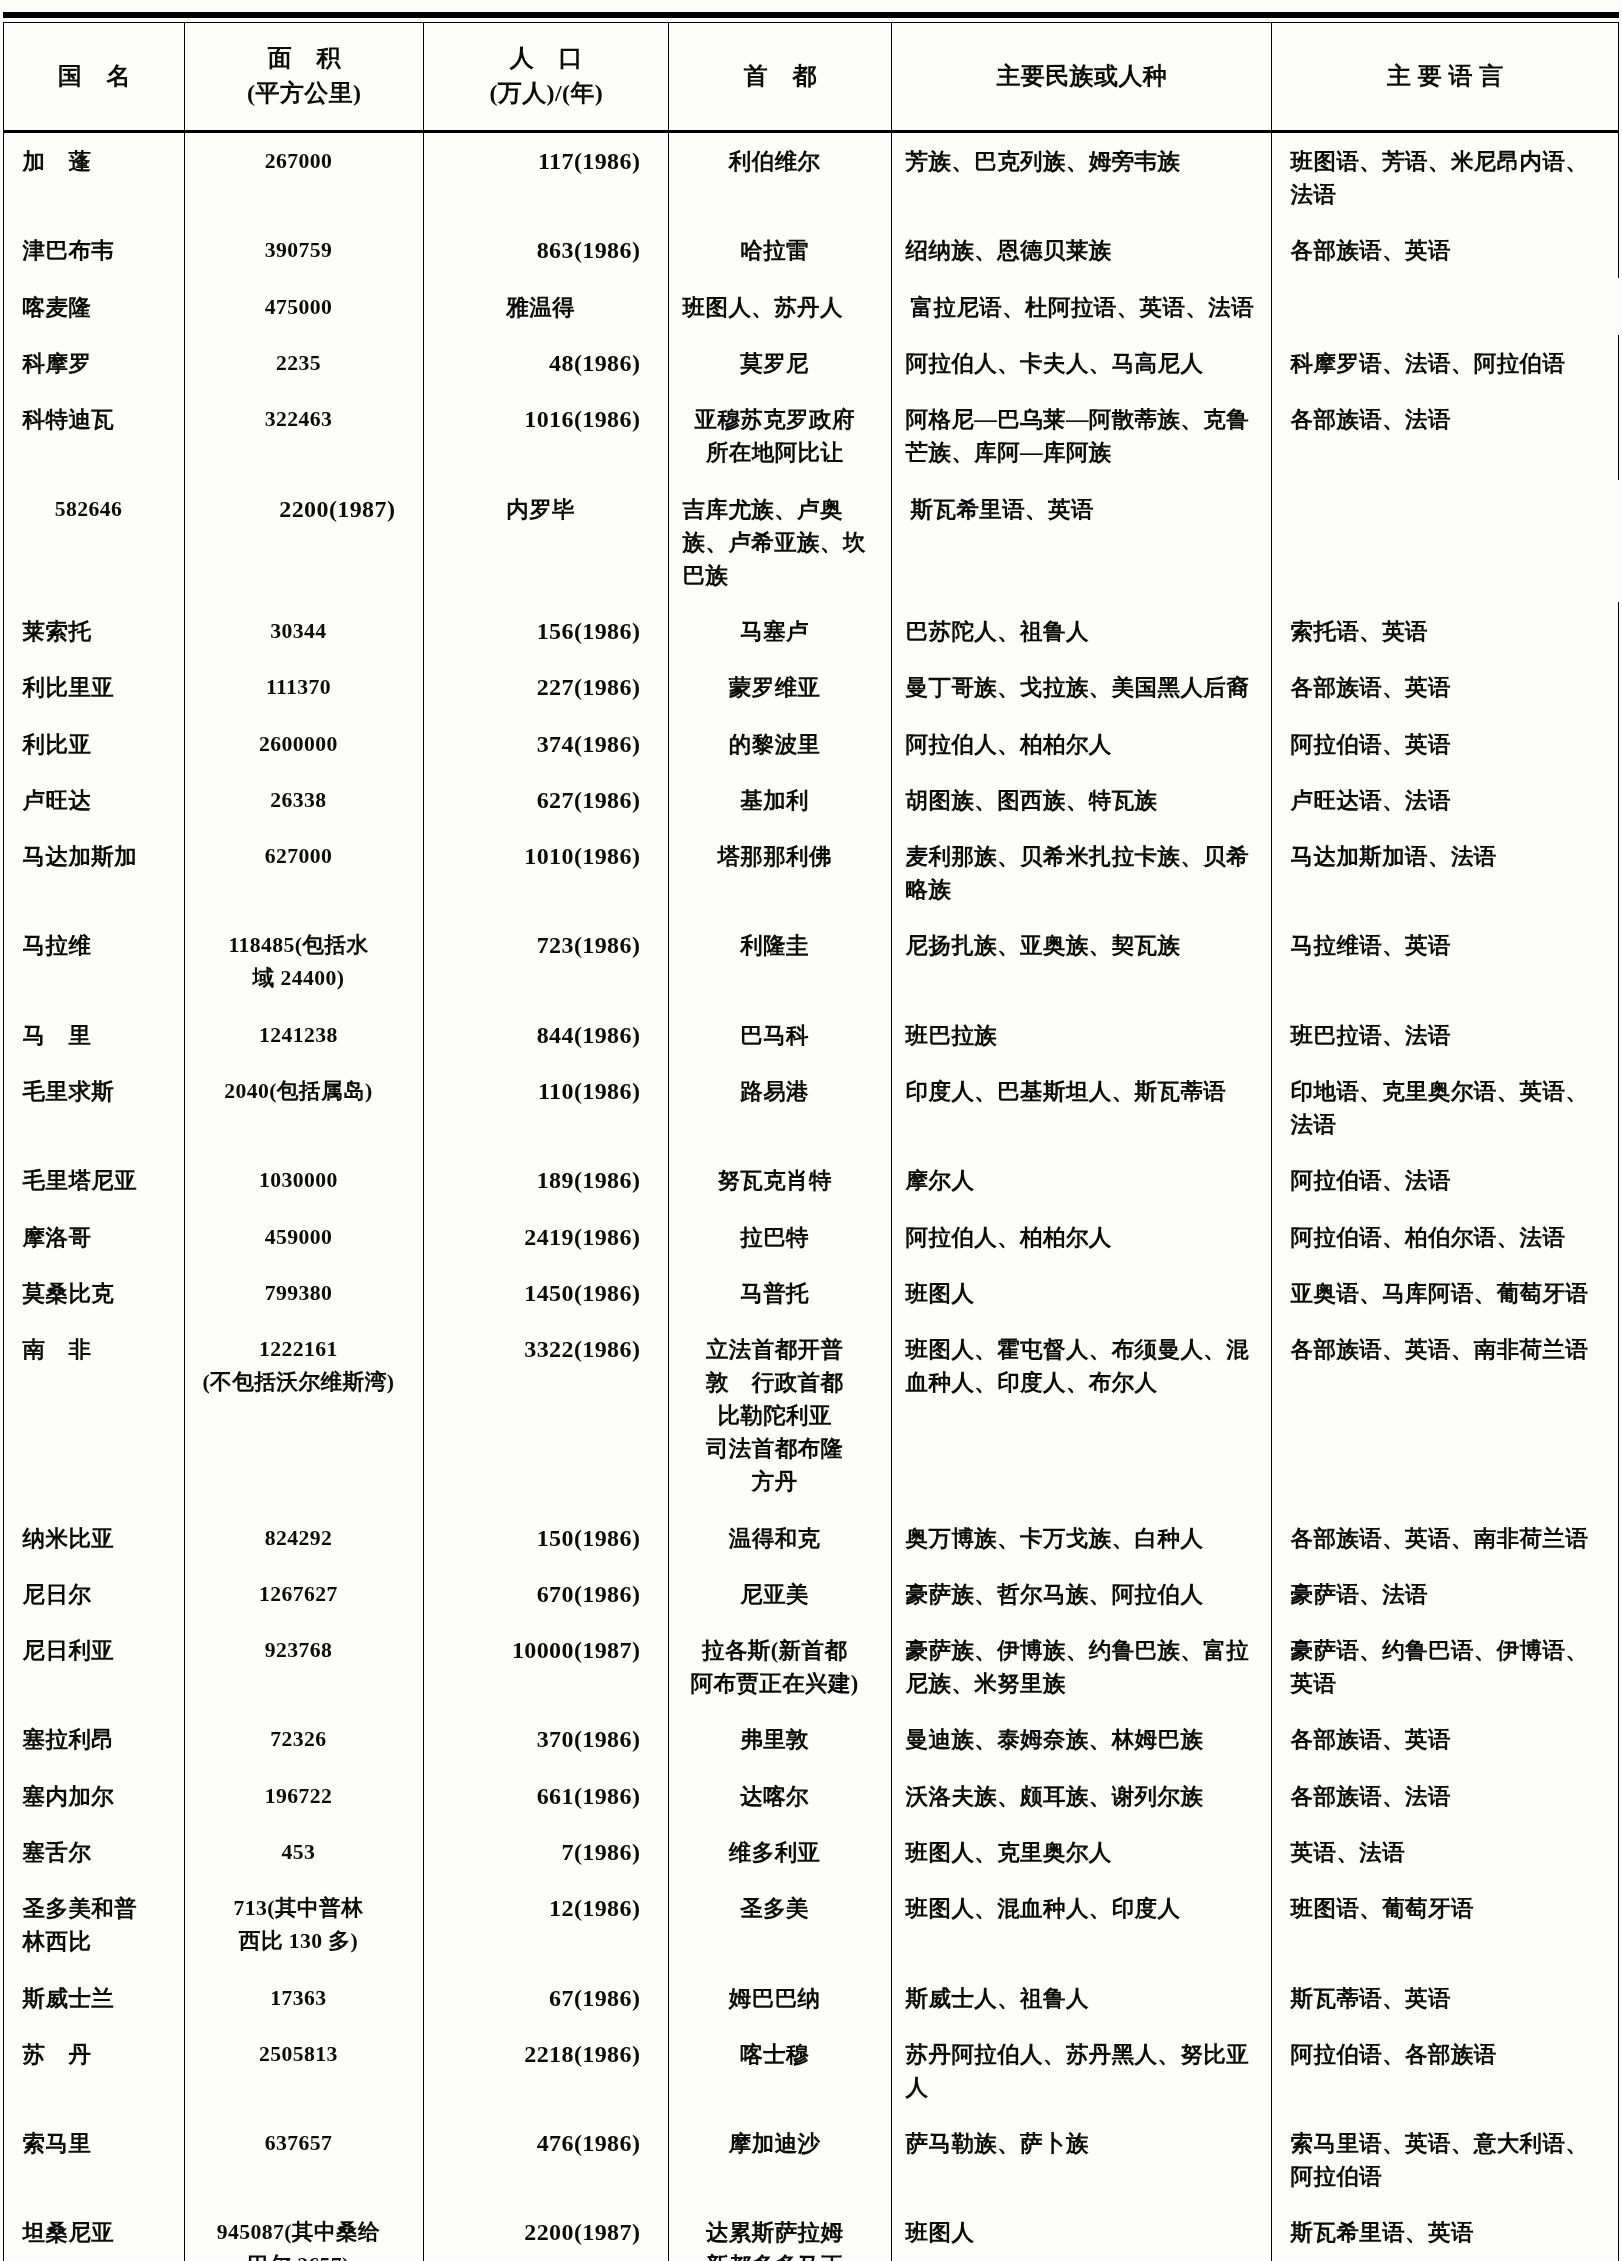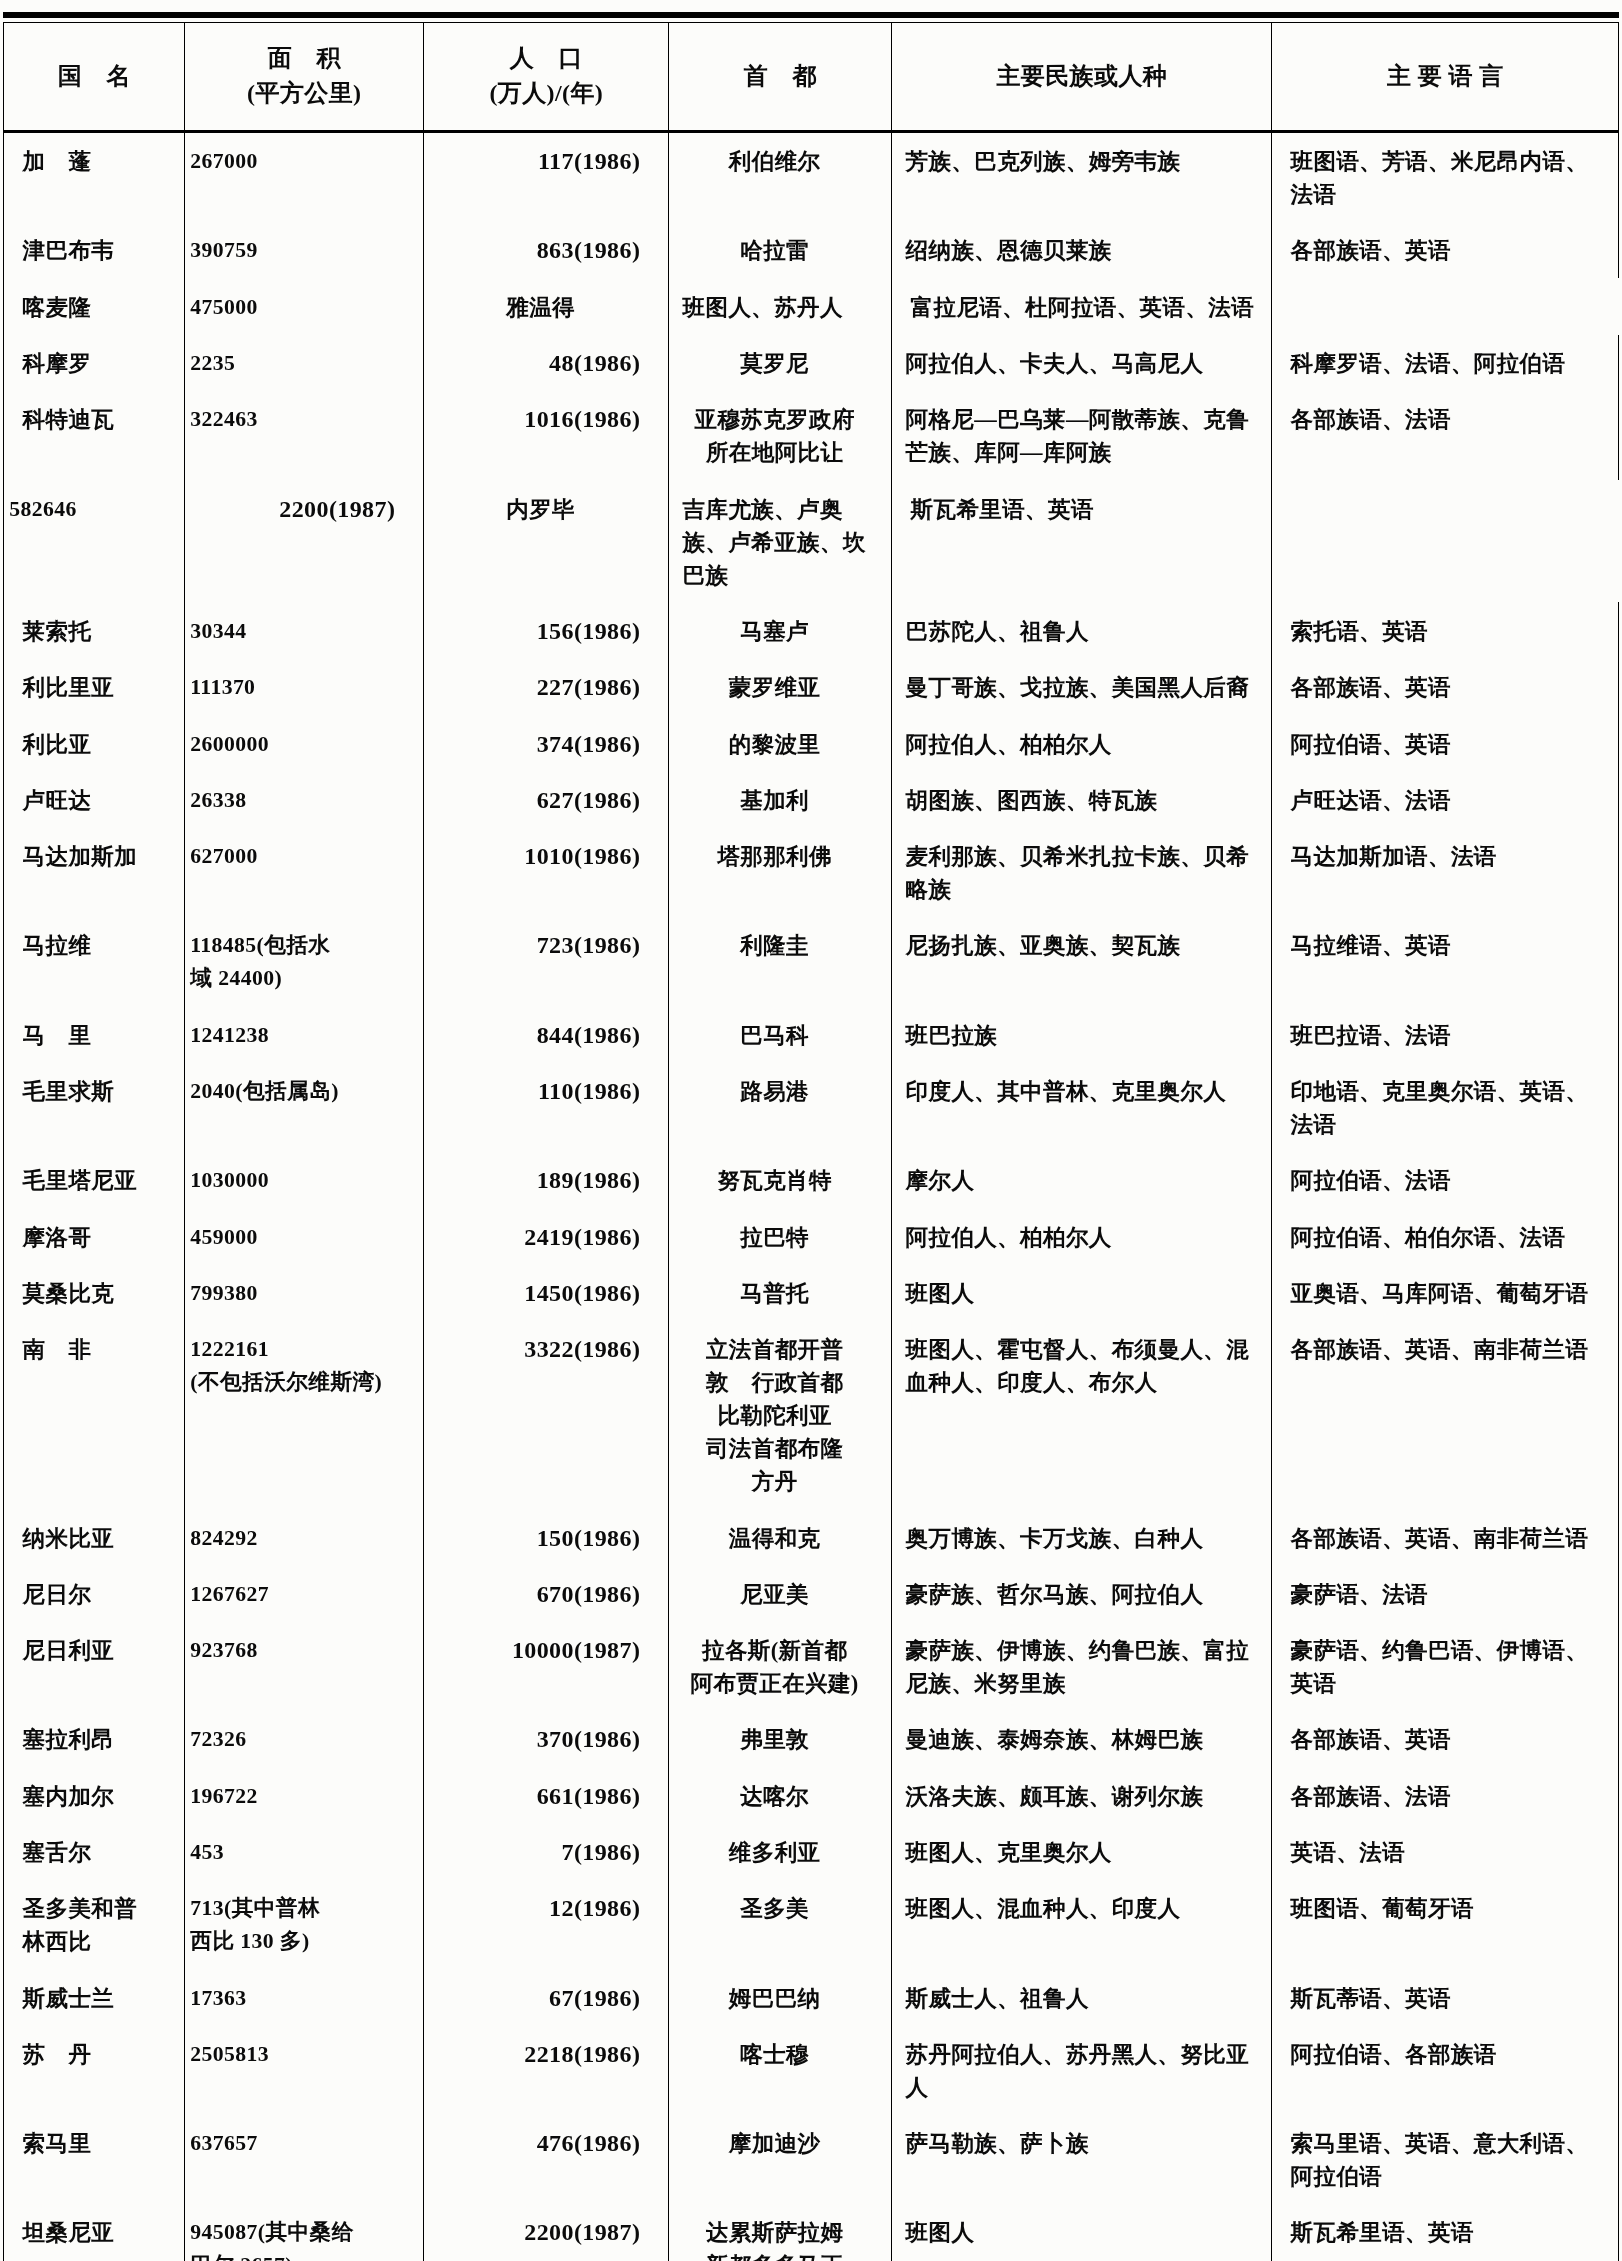--- a/index.html
+++ b/index.html
@@ -60,21 +60,21 @@
     padding:6.7px 5px;
   }
   .h2:empty{display:none;}
   
   .body-row .cell{border-bottom:none;}
   .c-country{
     padding-left:18.3px;
     white-space:pre-line;
   }
   .c-area{
-    text-align:left;
+    text-align:center;
     padding-right:16.7px;
     padding-left:5px;
     white-space:pre-line;
     font-size:21.7px;
   }
   .c-pop{
     text-align:right;
     padding-right:28px;
     font-size:24px;
   }
@@ -244,21 +244,21 @@
     <div class="cell c-capital">巴马科</div>
     <div class="cell c-ethnic">班巴拉族</div>
     <div class="cell c-lang">班巴拉语、法语</div>
   </div>
 
   <div class="row body-row">
     <div class="cell c-country">毛里求斯</div>
     <div class="cell c-area">2040(包括属岛)</div>
     <div class="cell c-pop">110(1986)</div>
     <div class="cell c-capital">路易港</div>
-    <div class="cell c-ethnic">印度人、其中普林、克里奥尔人</div>
+    <div class="cell c-ethnic">印度人、巴基斯坦人、斯瓦蒂语</div>
     <div class="cell c-lang">印地语、克里奥尔语、英语、法语</div>
   </div>
 
   <div class="row body-row">
     <div class="cell c-country">毛里塔尼亚</div>
     <div class="cell c-area">1030000</div>
     <div class="cell c-pop">189(1986)</div>
     <div class="cell c-capital">努瓦克肖特</div>
     <div class="cell c-ethnic">摩尔人</div>
     <div class="cell c-lang">阿拉伯语、法语</div>

